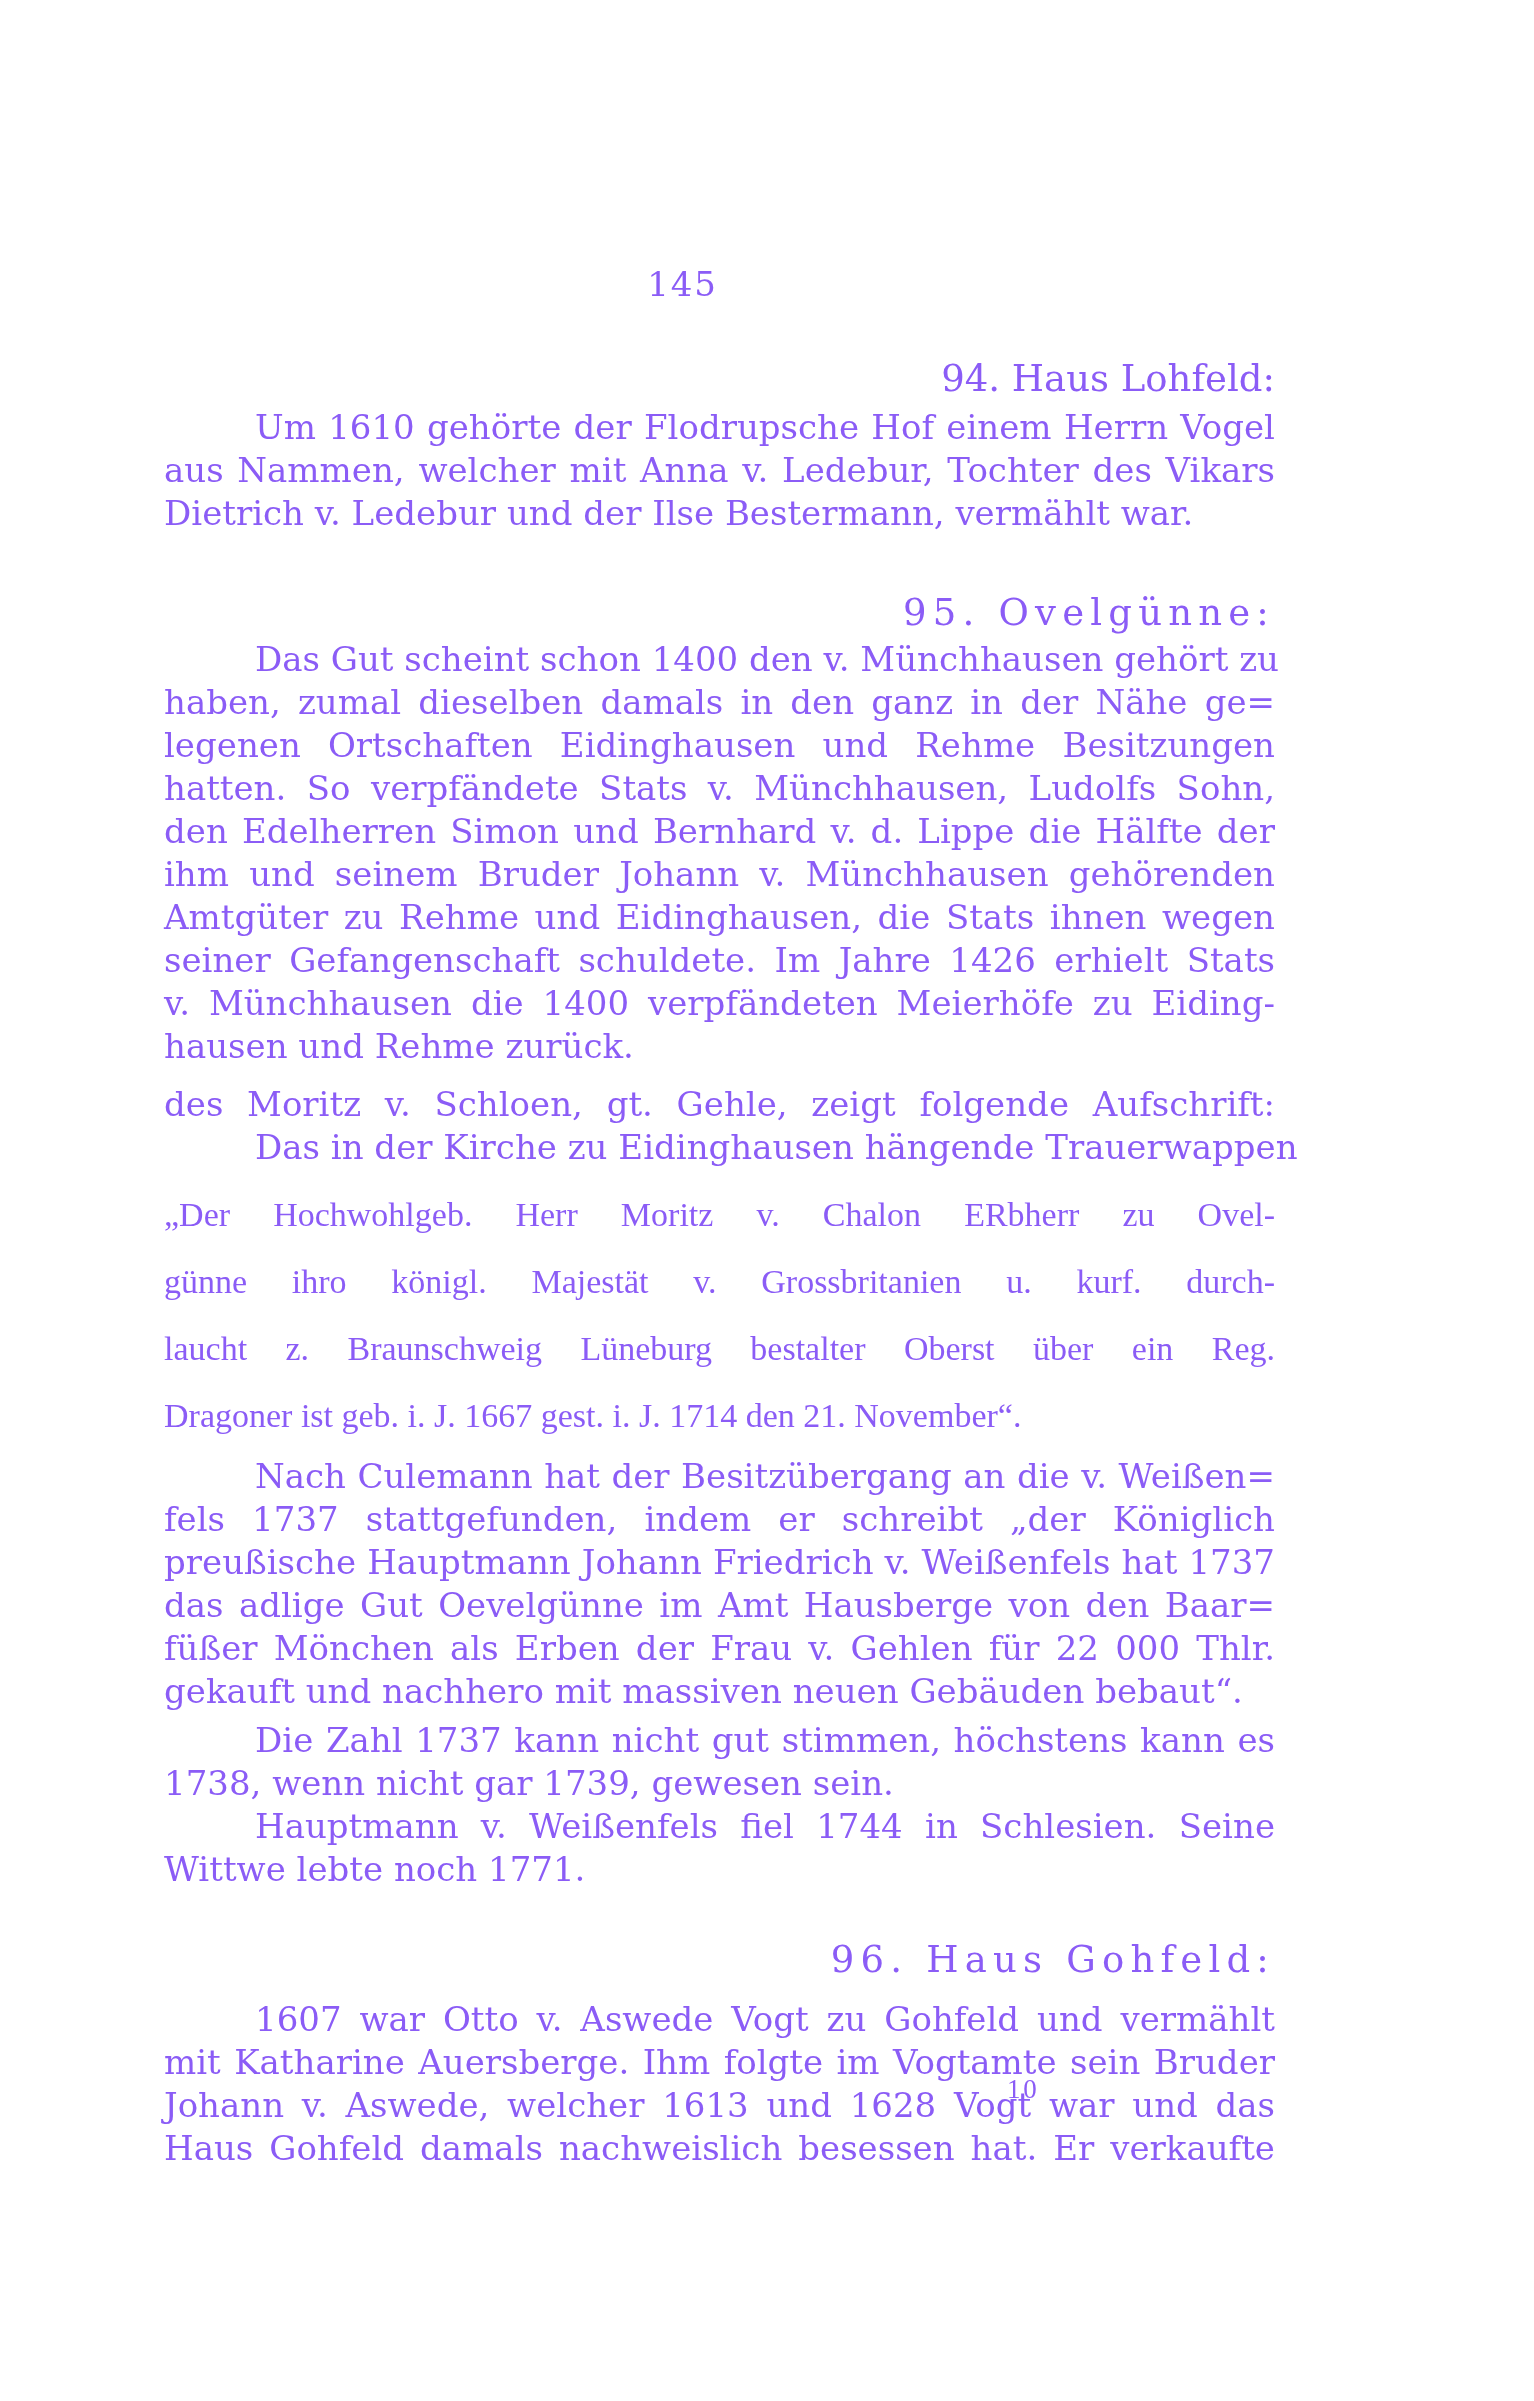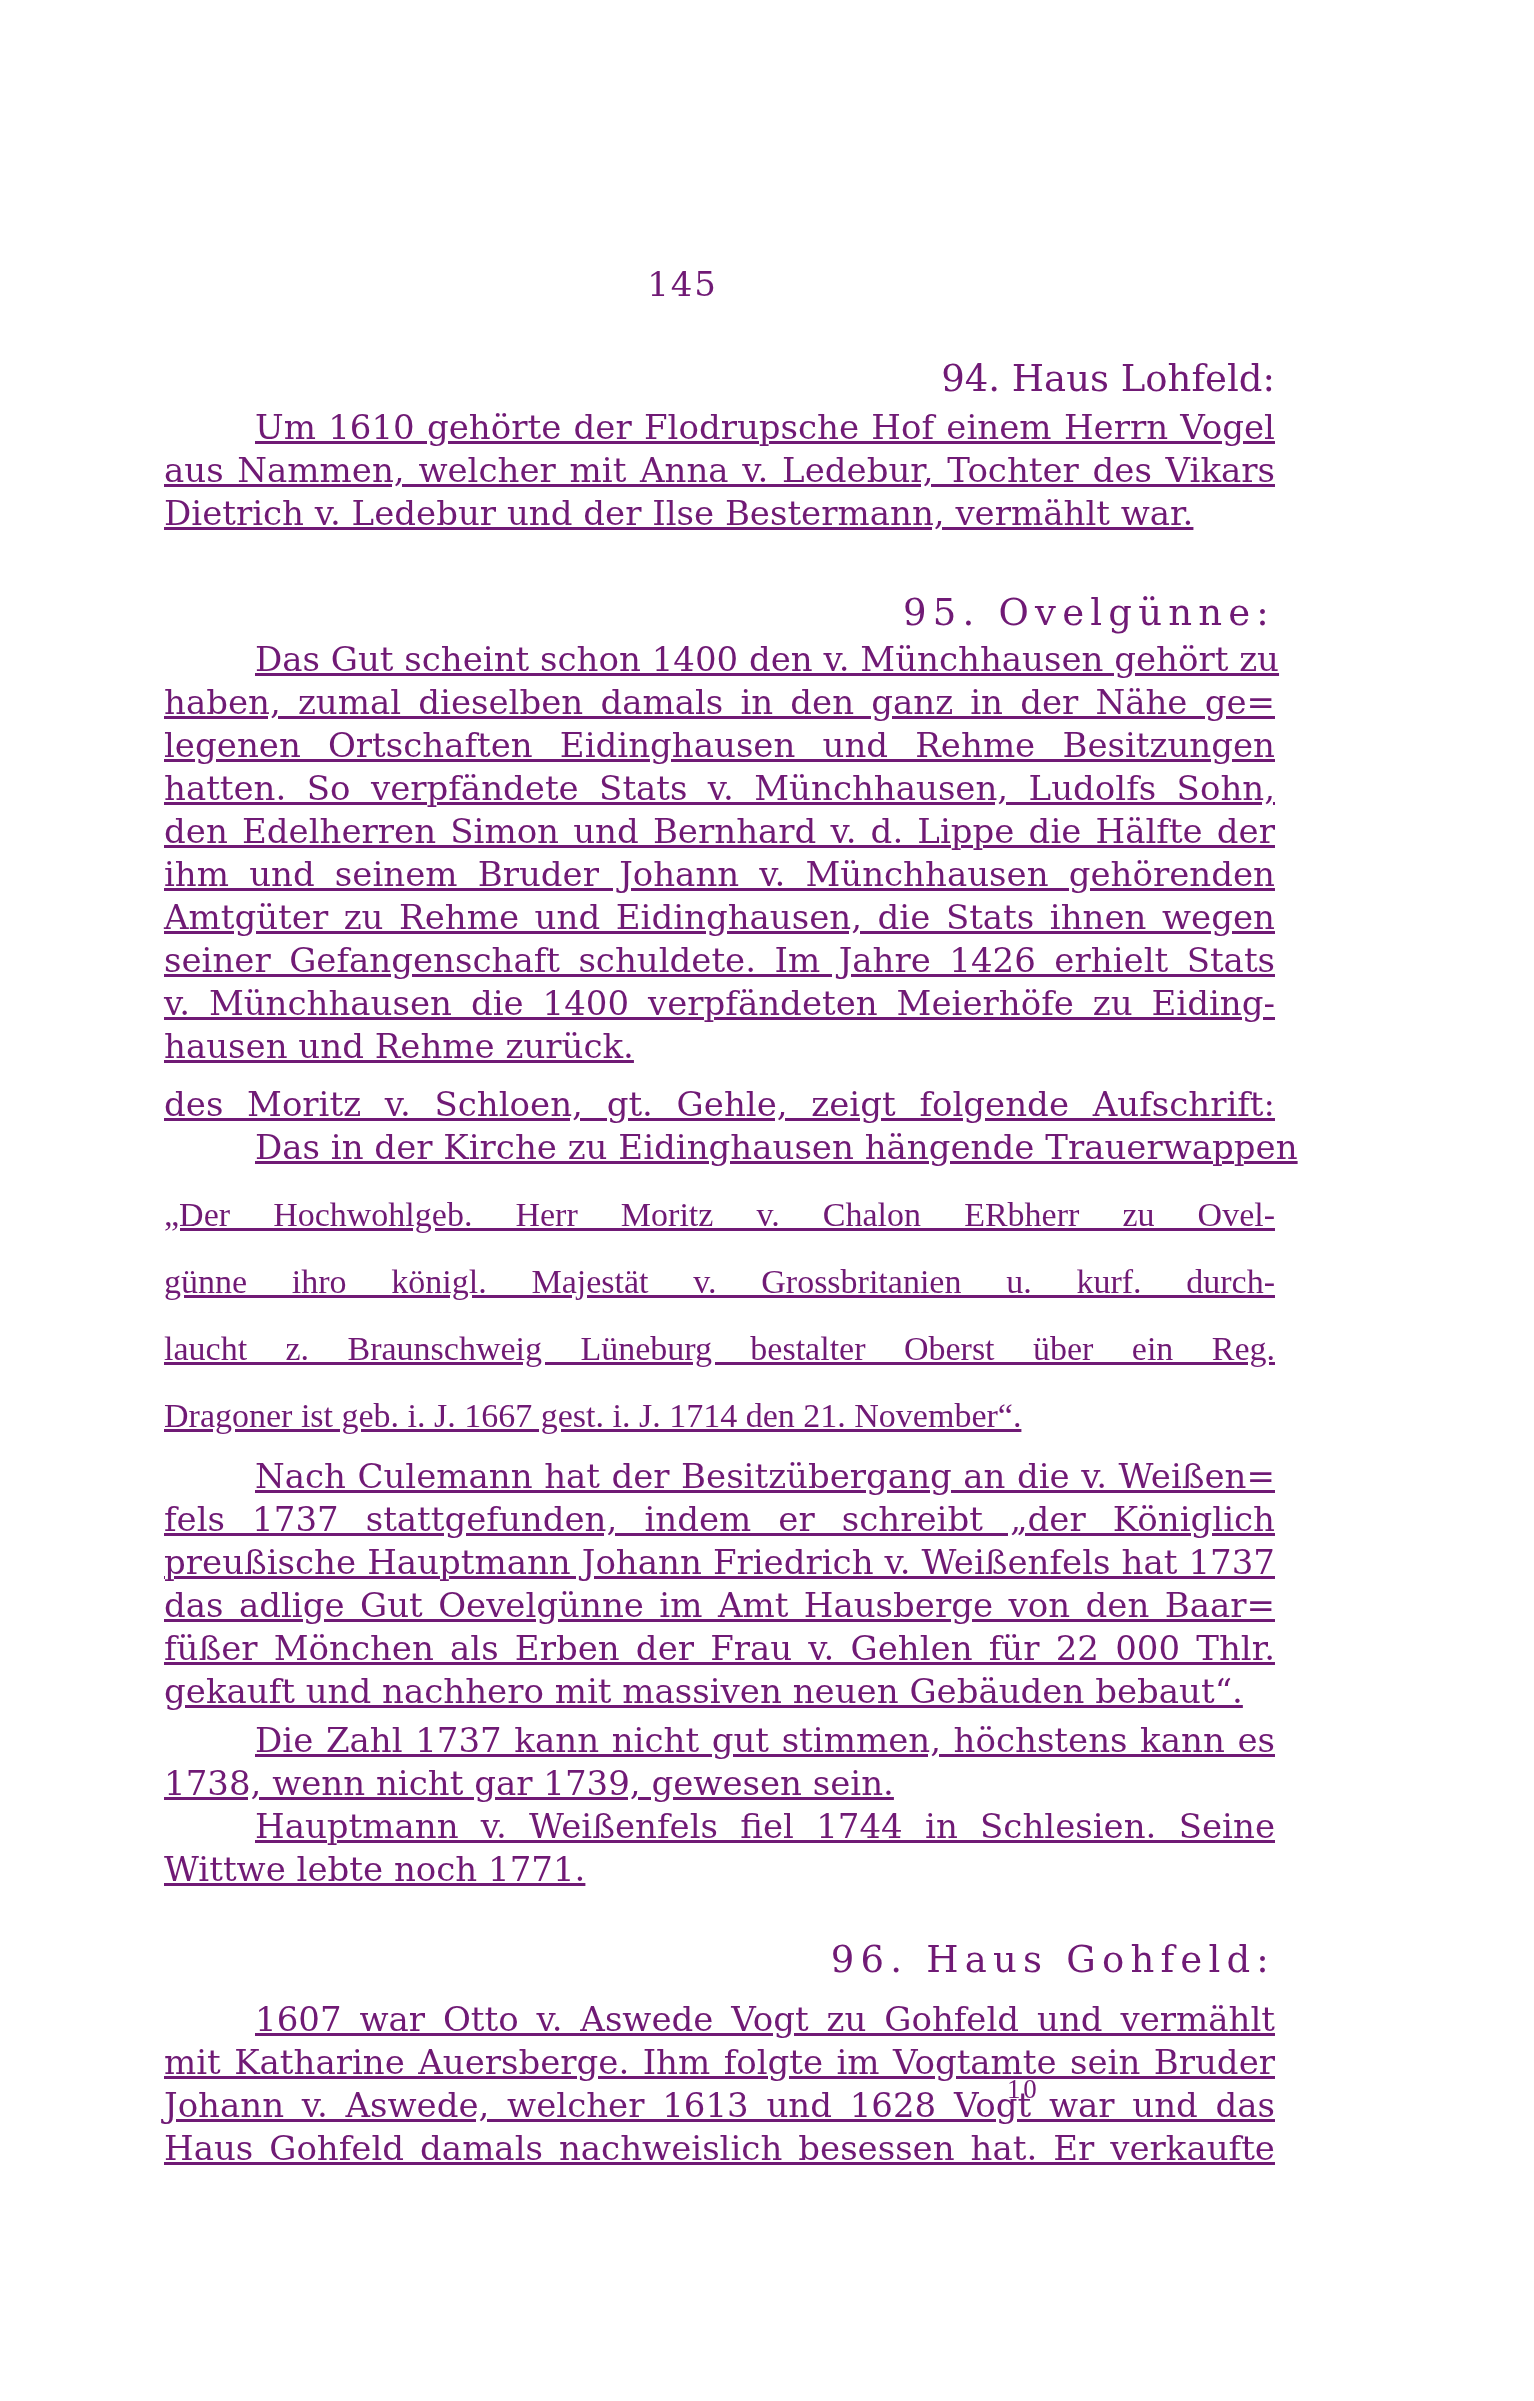--- a/index.html
+++ b/index.html
@@ -5,21 +5,21 @@
   html, body {
     margin: 0;
     padding: 0;
     background: #ffffff;
   }
   .page {
     position: relative;
     width: 1534px;
     height: 2401px;
     background: #ffffff;
-    color: #701a75;
+    color: #8b5cf6;
     font-family: "DejaVu Serif", serif;
     overflow: hidden;
   }
   .content {
     position: absolute;
     left: 164px;
     top: 0;
     width: 1111px;
   }
   .pagenum {
@@ -34,21 +34,21 @@
   .heading {
     height: 43px;
     line-height: 43px;
     font-size: 37px;
     text-align: right;
     white-space: nowrap;
   }
   .heading.h94 { margin-top: 51px; }
   .heading.h95 { margin-top: 56px; letter-spacing: 6.2px; }
   .heading.h96 { margin-top: 47px; letter-spacing: 6.2px; }
-  .para { margin: 0; text-decoration: underline; }
+  .para { margin: 0; }
   .para.p94  { margin-top: 6.2px; }
   .para.p95a { margin-top: 4px; }
   .para.p95b { margin-top: 15px; }
   .para.p95c { margin-top: 18px; }
   .para.p95d { margin-top: 6.2px; }
   .para.p95e { margin-top: 0px; }
   .para.p96  { margin-top: 17px; }
   .line {
     height: 43px;
     line-height: 43px;

